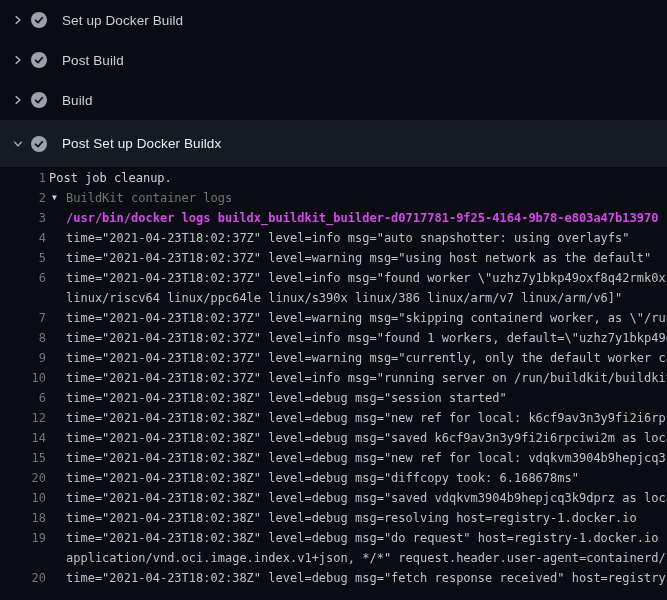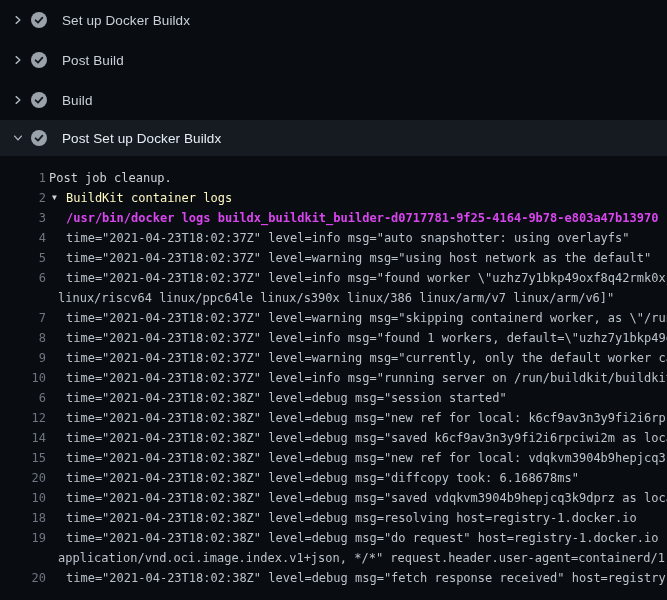--- a/index.html
+++ b/index.html
@@ -12,21 +12,21 @@
   }
   
   #steps { position:absolute; top:0; left:0; right:0; }
   .step {
     height:40px;
     display:flex; align-items:center;
     padding-left:10px;
     cursor:pointer;
     box-sizing:border-box;
   }
-  .step.expanded { background:#161b22; height:36px; }
+  .step.expanded { background:#161b22; height:47px; }
   .step .chev {
     width:16px; height:16px; flex:none;
     display:flex; align-items:center; justify-content:center;
     margin-right:5px;
   }
   .step .chev svg { display:block; transition:transform .1s; }
   .step.expanded .chev svg { transform:rotate(90deg); }
   .step .check { width:16px; height:16px; flex:none; margin-right:15px; }
   .step .title { font-size:13.5px; color:#c9d1d9; letter-spacing:.1px; }
   .step.expanded .title { color:#e6edf3; }
@@ -45,43 +45,43 @@
     cursor:pointer;
   }
   .caret { display:none; }
   .kind-group .caret {
     display:inline-block; width:10px; margin-left:6px;
     font-size:8px; color:#c9d1d9; cursor:pointer;
     transform:translateY(-1px);
   }
   .log-text { color:#bac2ca; }
   .kind-plain .log-text  { margin-left:3px; color:#cdd4da; }
-  .kind-group .log-text  { margin-left:4px;  color:#fef9c3; }
+  .kind-group .log-text  { margin-left:4px;  color:#737373; }
   .kind-command .log-text{ margin-left:20px; color:#d946ef; font-weight:bold; }
   .kind-output .log-text { margin-left:20px; }
-  .kind-wrap .log-text   { margin-left:12px;text-align:center; }
+  .kind-wrap .log-text   { margin-left:20px;text-align:center; }
 </style>
 </head>
 <body>
 
 <div id="screen">
   <div id="steps">
   <div class="step collapsed">
     <span class="chev">
       <svg width="12" height="12" viewBox="0 0 16 16">
         <path d="M5.5 3.5 L10.5 8 L5.5 12.5" fill="none" stroke="#afb8c1" stroke-width="1.8" stroke-linecap="round" stroke-linejoin="round"></path>
       </svg>
     </span>
     <span class="check">
       <svg width="16" height="16" viewBox="0 0 16 16">
         <circle cx="8" cy="8" r="8" fill="#9aa2ac"></circle>
         <path d="M4.6 8.3 L7 10.6 L11.4 5.6" fill="none" stroke="#161b22" stroke-width="1.8" stroke-linecap="round" stroke-linejoin="round"></path>
       </svg>
     </span>
-    <span class="title">Set up Docker Buildx</span>
+    <span class="title">Set up Docker Build</span>
   </div>
 
   <div class="step collapsed">
     <span class="chev">
       <svg width="12" height="12" viewBox="0 0 16 16">
         <path d="M5.5 3.5 L10.5 8 L5.5 12.5" fill="none" stroke="#afb8c1" stroke-width="1.8" stroke-linecap="round" stroke-linejoin="round"></path>
       </svg>
     </span>
     <span class="check">
       <svg width="16" height="16" viewBox="0 0 16 16">

